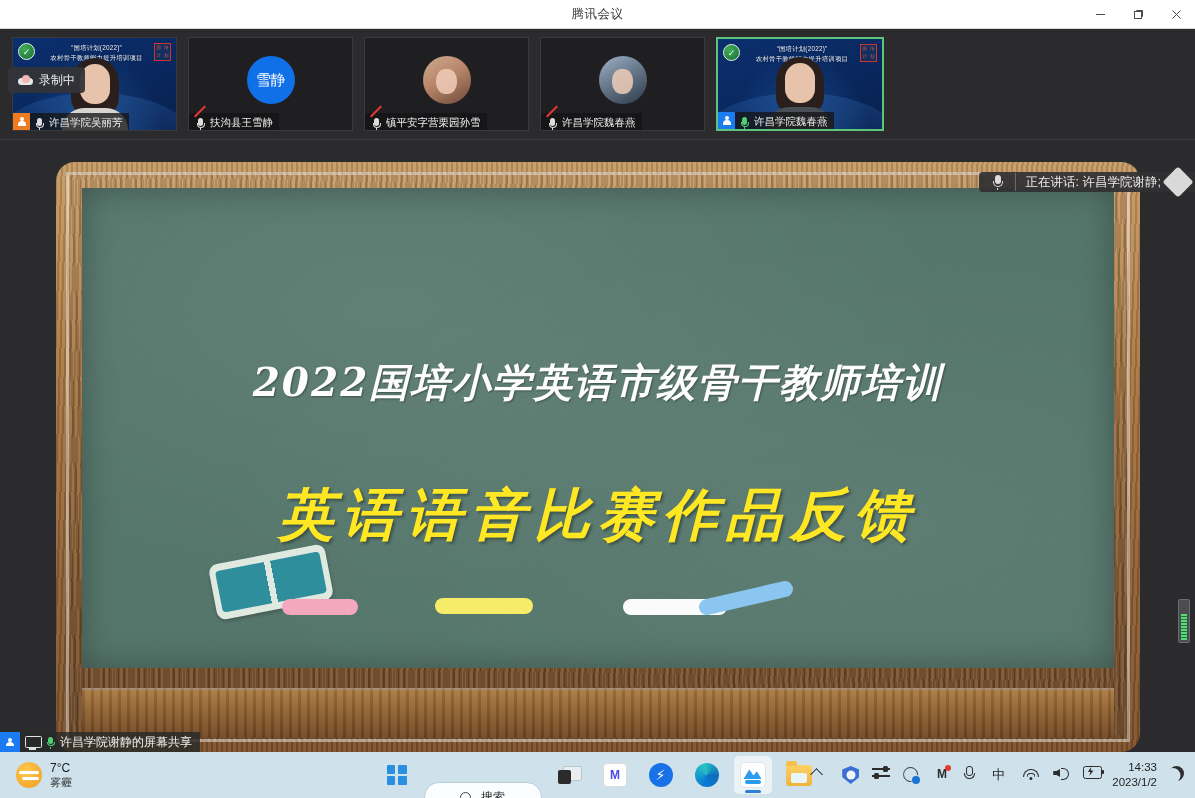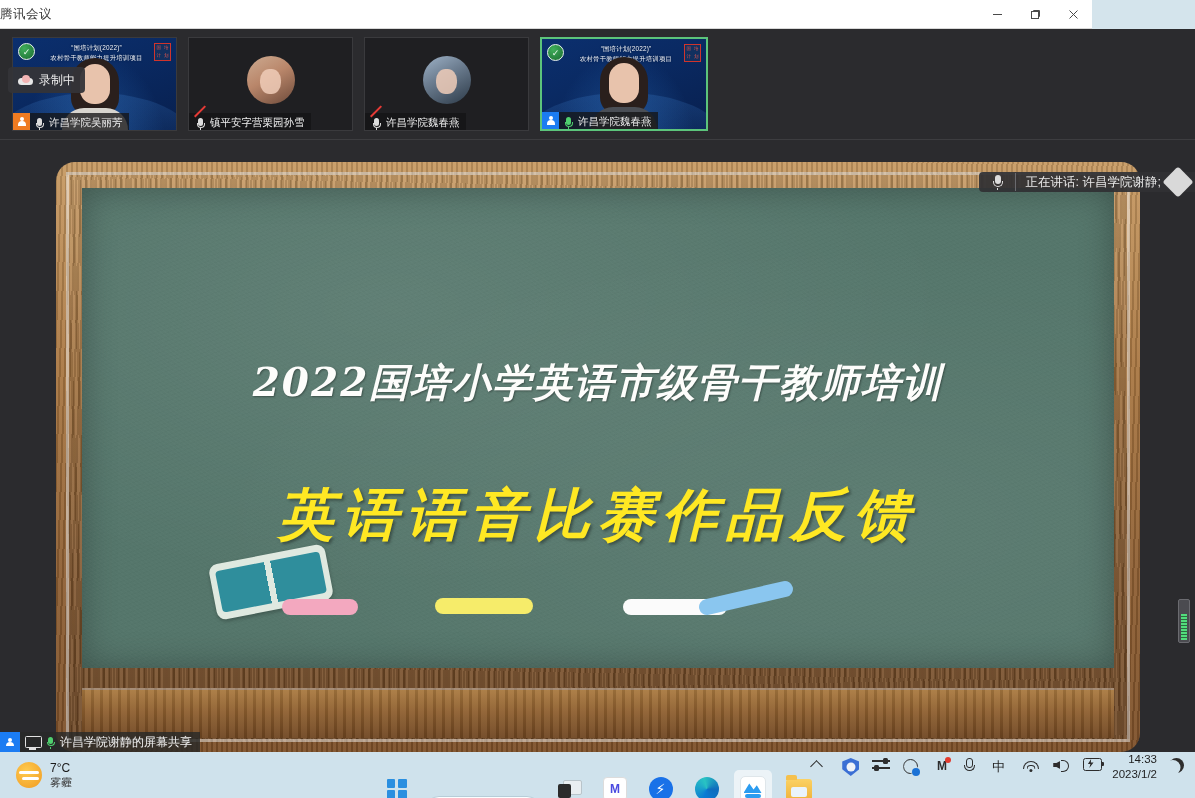--- a/index.html
+++ b/index.html
@@ -6,24 +6,24 @@
   html, body {
     width: 1195px; height: 798px;
     overflow: hidden;
     font-family: "Liberation Sans", "DejaVu Sans", sans-serif;
     background: #d4e4ec;
   }
   #app { position: relative; width: 1195px; height: 798px; }
 
   
   .titlebar {
-    position: absolute; left: 0; top: 0; width: 1092px; height: 29px;
+    position: absolute; left: 0; top: 0; width: 1195px; height: 29px;
     background: #ffffff;
     border-bottom: 1px solid #d8d8d8;
-    display: flex; align-items: center; justify-content: flex-start;
+    display: flex; align-items: center; justify-content: center;
   }
   .titlebar-title {
     font-size: 12.5px; color: #3b3b3b; letter-spacing: .5px;
   }
   .win-controls {
     position: absolute; right: 0; top: 0; height: 29px; display: flex;
   }
   .win-btn {
     width: 38px; height: 29px; display: flex; align-items: center; justify-content: center;
     font-size: 12px; color: #4a4a4a; cursor: default;
@@ -348,21 +348,21 @@
   }
   .ico-screen:after {
     content:""; position:absolute; left:5px; bottom:0; width:7px; height:1.6px; background:#e2e2e2;
   }
   .share-text { font-size: 12px; color: #f2f2f2; white-space: nowrap; }
 
   
   .taskbar {
     position: absolute; left: 0; bottom: 0; width: 1195px; height: 46px;
     background: #cfe2ec;
-    display: flex; 
+    display: flex; align-items: center;
   }
   .weather {
     display: flex; align-items: center; gap: 8px; padding-left: 16px; width: 250px;
     flex: 0 0 auto; cursor: default;
   }
   .weather-ico {
     width: 26px; height: 26px; border-radius: 50%;
     background: radial-gradient(circle at 40% 35%, #ffcb4f, #f09a21);
     position: relative;
   }
@@ -631,20 +631,32 @@
           <div class="ico-mic">
             <div class="mic-shape"></div>
               <div class="mic-arc"></div>
               <div class="mic-stem"></div>
           </div>
           <div class="name-text">许昌学院吴丽芳</div>
         </div>
       </div>
 
 
+      <div class="tile">
+        <div class="tile-avatar av-blue">雪静</div>
+        <div class="namebar">
+          <div class="ico-mic" style="margin-left:6px">
+            <div class="mic-shape"></div>
+              <div class="mic-arc"></div>
+              <div class="mic-stem"></div>
+              <div class="mic-slash"></div>
+          </div>
+          <div class="name-text">扶沟县王雪静</div>
+        </div>
+      </div>
 
       <div class="tile">
         <div class="tile-avatar av-photo-a"></div>
         <div class="namebar">
           <div class="ico-mic" style="margin-left:6px">
             <div class="mic-shape"></div>
               <div class="mic-arc"></div>
               <div class="mic-stem"></div>
               <div class="mic-slash"></div>
           </div>

